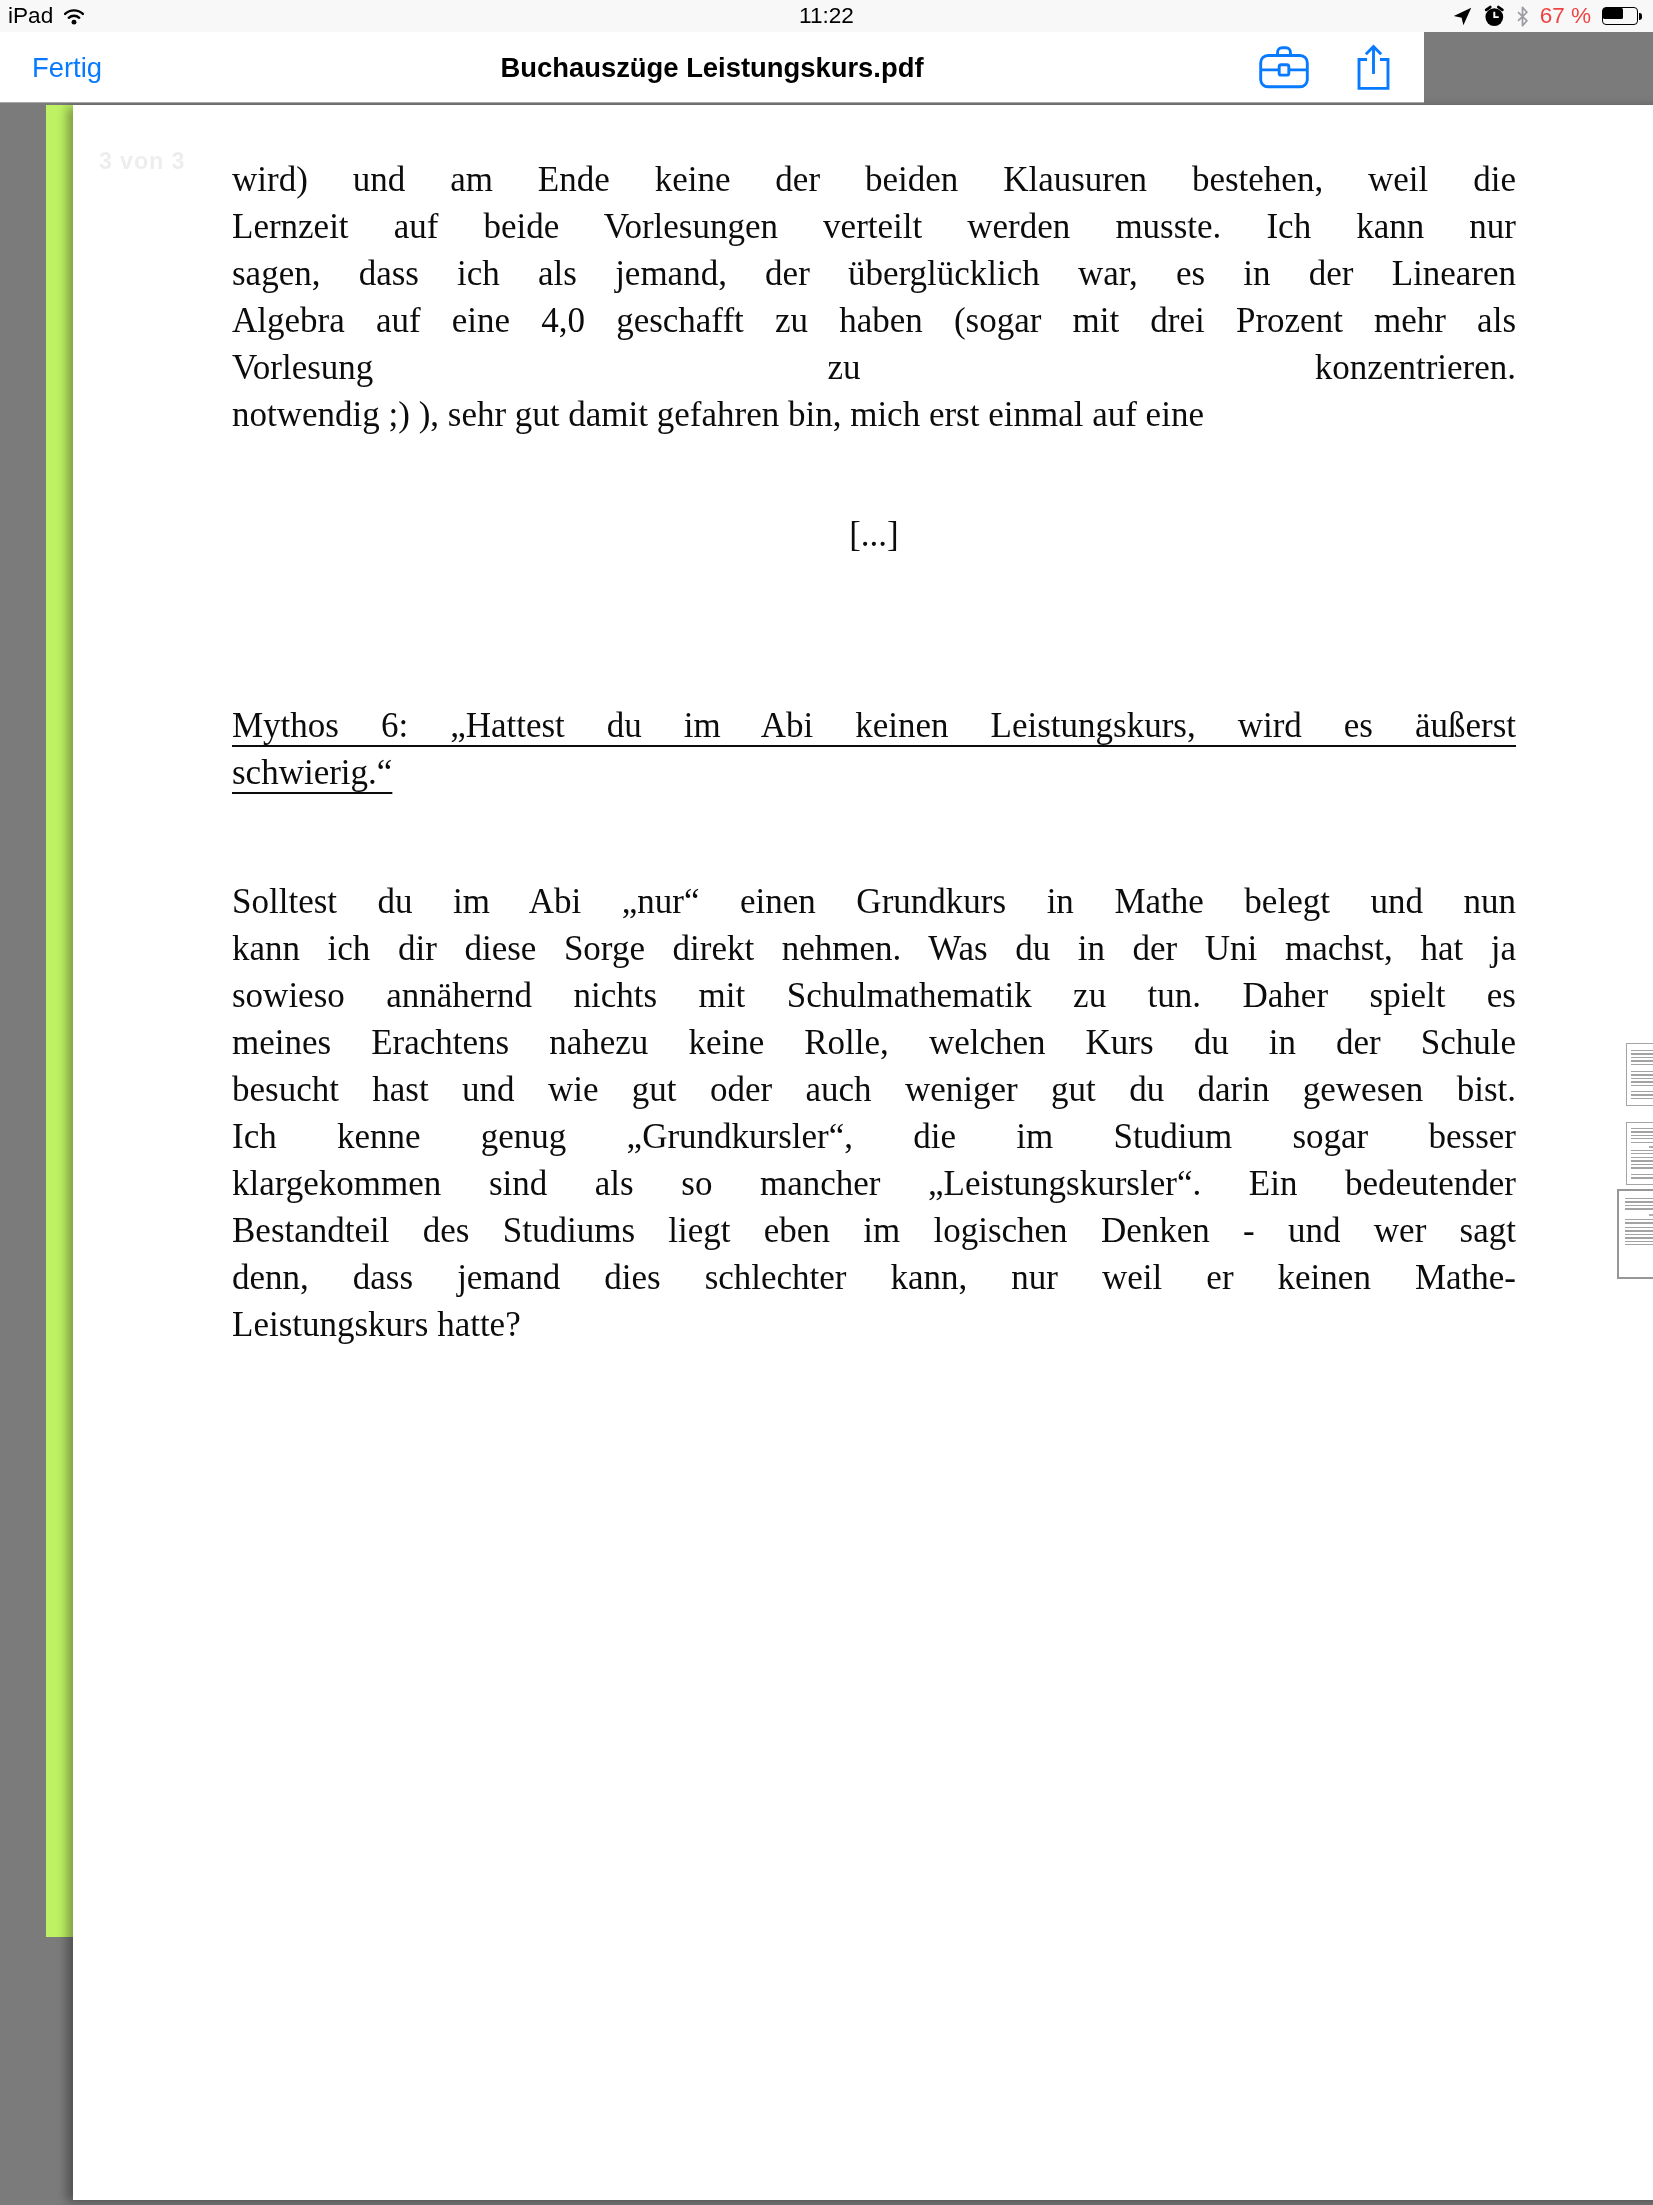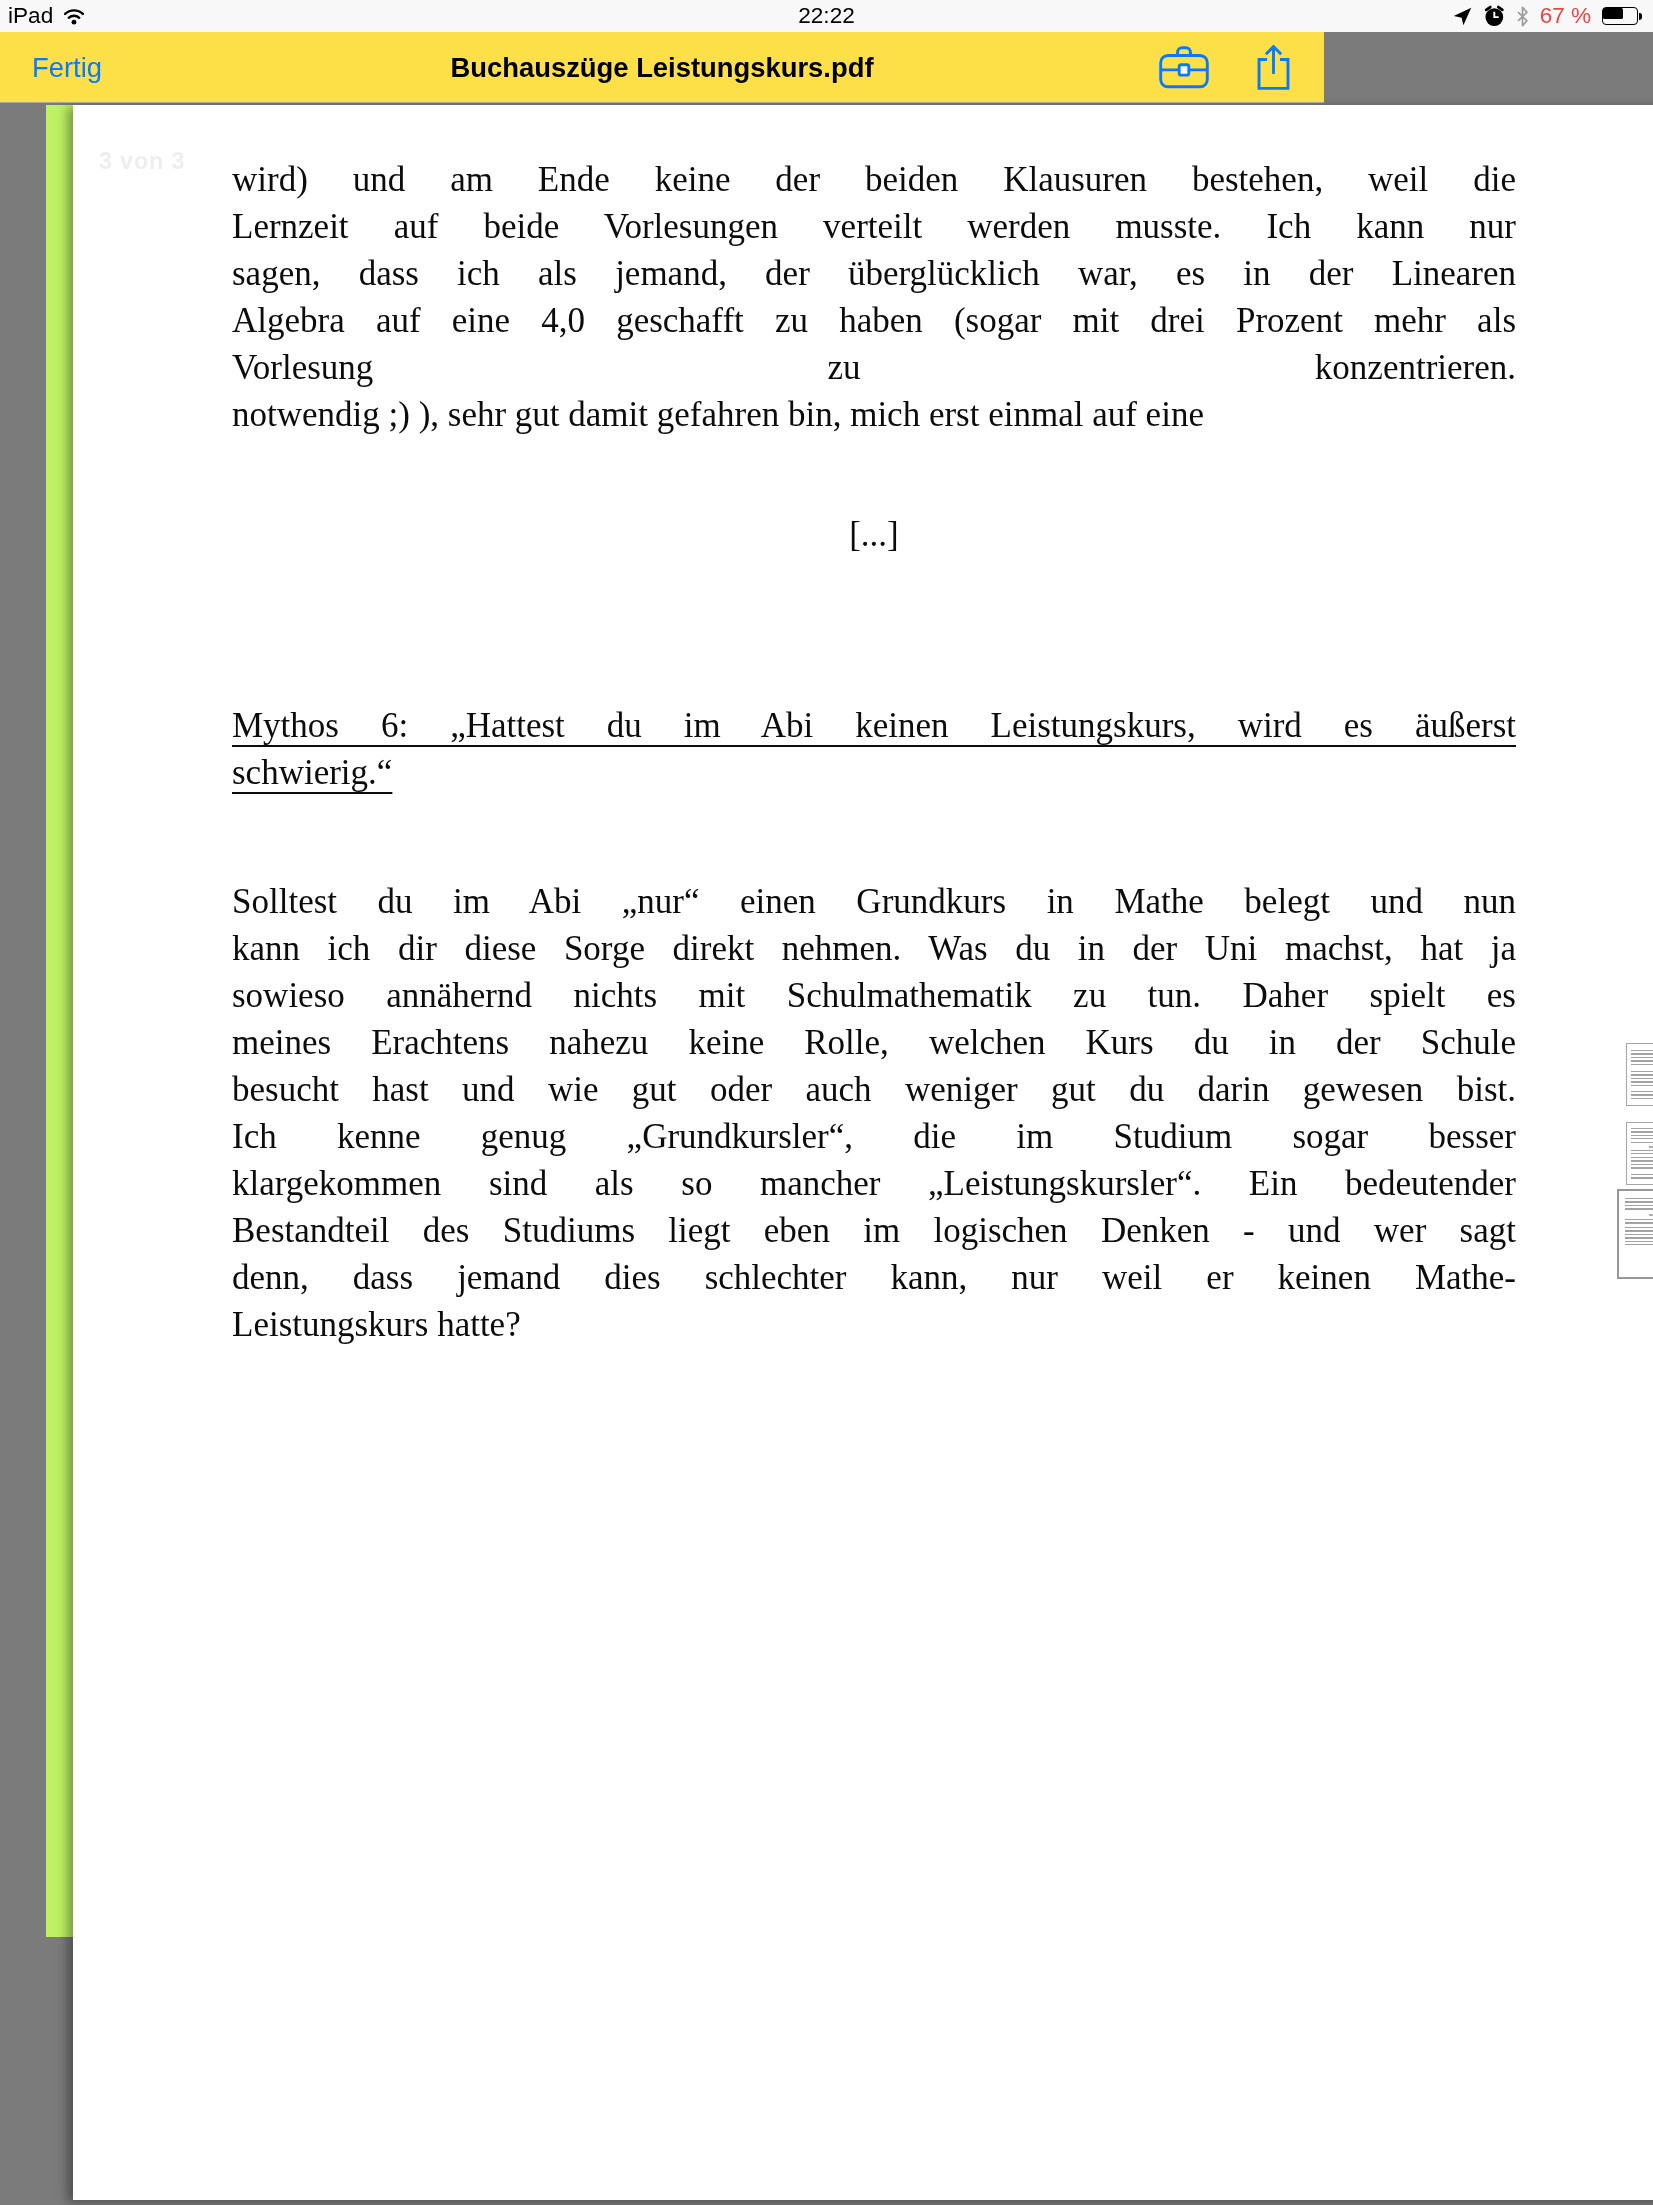--- a/index.html
+++ b/index.html
@@ -19,22 +19,22 @@
   .sb-batt-text { font-size:22.6px; color:#ef4444; }
   .battery { position:relative; width:40px; height:19.4px; }
   .battery-body { position:absolute; left:0; top:0.8px; width:36px; height:18px;
                   border:1.6px solid #000; border-radius:4px; }
   .battery-fill { position:absolute; left:1.6px; top:1.6px; height:11.3px; background:#000;
                   border-radius:1.6px; }
   .battery-tip { position:absolute; left:37px; top:6.5px; width:3.2px; height:7.3px;
                  background:#000; border-radius:0 2.4px 2.4px 0; }
 
   
-  .nav-bar { position:absolute; left:0; top:32px; width:1324px; height:71px;
-             background:#fde047; border-bottom:1.6px solid #a7a7a7; z-index:30; }
+  .nav-bar { position:absolute; left:0; top:32px; width:1424px; height:71px;
+             background:#ffffff; border-bottom:1.6px solid #a7a7a7; z-index:30; }
   .nav-done { position:absolute; left:32px; top:0; height:71px; line-height:71px;
               font-size:27.4px; color:#087aff; cursor:pointer; }
   .nav-title { position:absolute; left:242px; right:242px; top:0; height:71px;
                line-height:71px; text-align:center; font-size:27.4px; font-weight:700;
                color:#000; white-space:nowrap; overflow:hidden; }
   .nav-icons { position:absolute; right:32px; top:0; height:71px; display:flex;
                align-items:center; gap:45px; }
 
   
   .canvas { position:absolute; left:0; top:105px; width:1653px; height:1832px;
@@ -76,21 +76,21 @@
   <div class="sb-left">
     <span class="sb-device">iPad</span>
     <span>
       <svg width="26" height="19.4" viewBox="0 0 32 24">
         <path d="M5 9.8 a16 16 0 0 1 22 0" fill="none" stroke="#000" stroke-width="3" stroke-linecap="round"></path>
         <path d="M9.5 14.6 a9.6 9.6 0 0 1 13 0" fill="none" stroke="#000" stroke-width="3" stroke-linecap="round"></path>
         <circle cx="16" cy="20" r="3" fill="#000"></circle>
       </svg>
     </span>
   </div>
-  <div class="sb-time">22:22</div>
+  <div class="sb-time">11:22</div>
   <div class="sb-right">
     <span>
       <svg width="21" height="21" viewBox="0 0 24 24">
         <path d="M22 2 L2 11.5 L11 13.5 L13 22 Z" fill="#000"></path>
       </svg>
     </span>
     <span>
       <svg width="22.6" height="22.6" viewBox="0 0 28 28">
         <line x1="4" y1="6" x2="9" y2="2.5" stroke="#000" stroke-width="3.4" stroke-linecap="round"></line>
         <line x1="24" y1="6" x2="19" y2="2.5" stroke="#000" stroke-width="3.4" stroke-linecap="round"></line>

